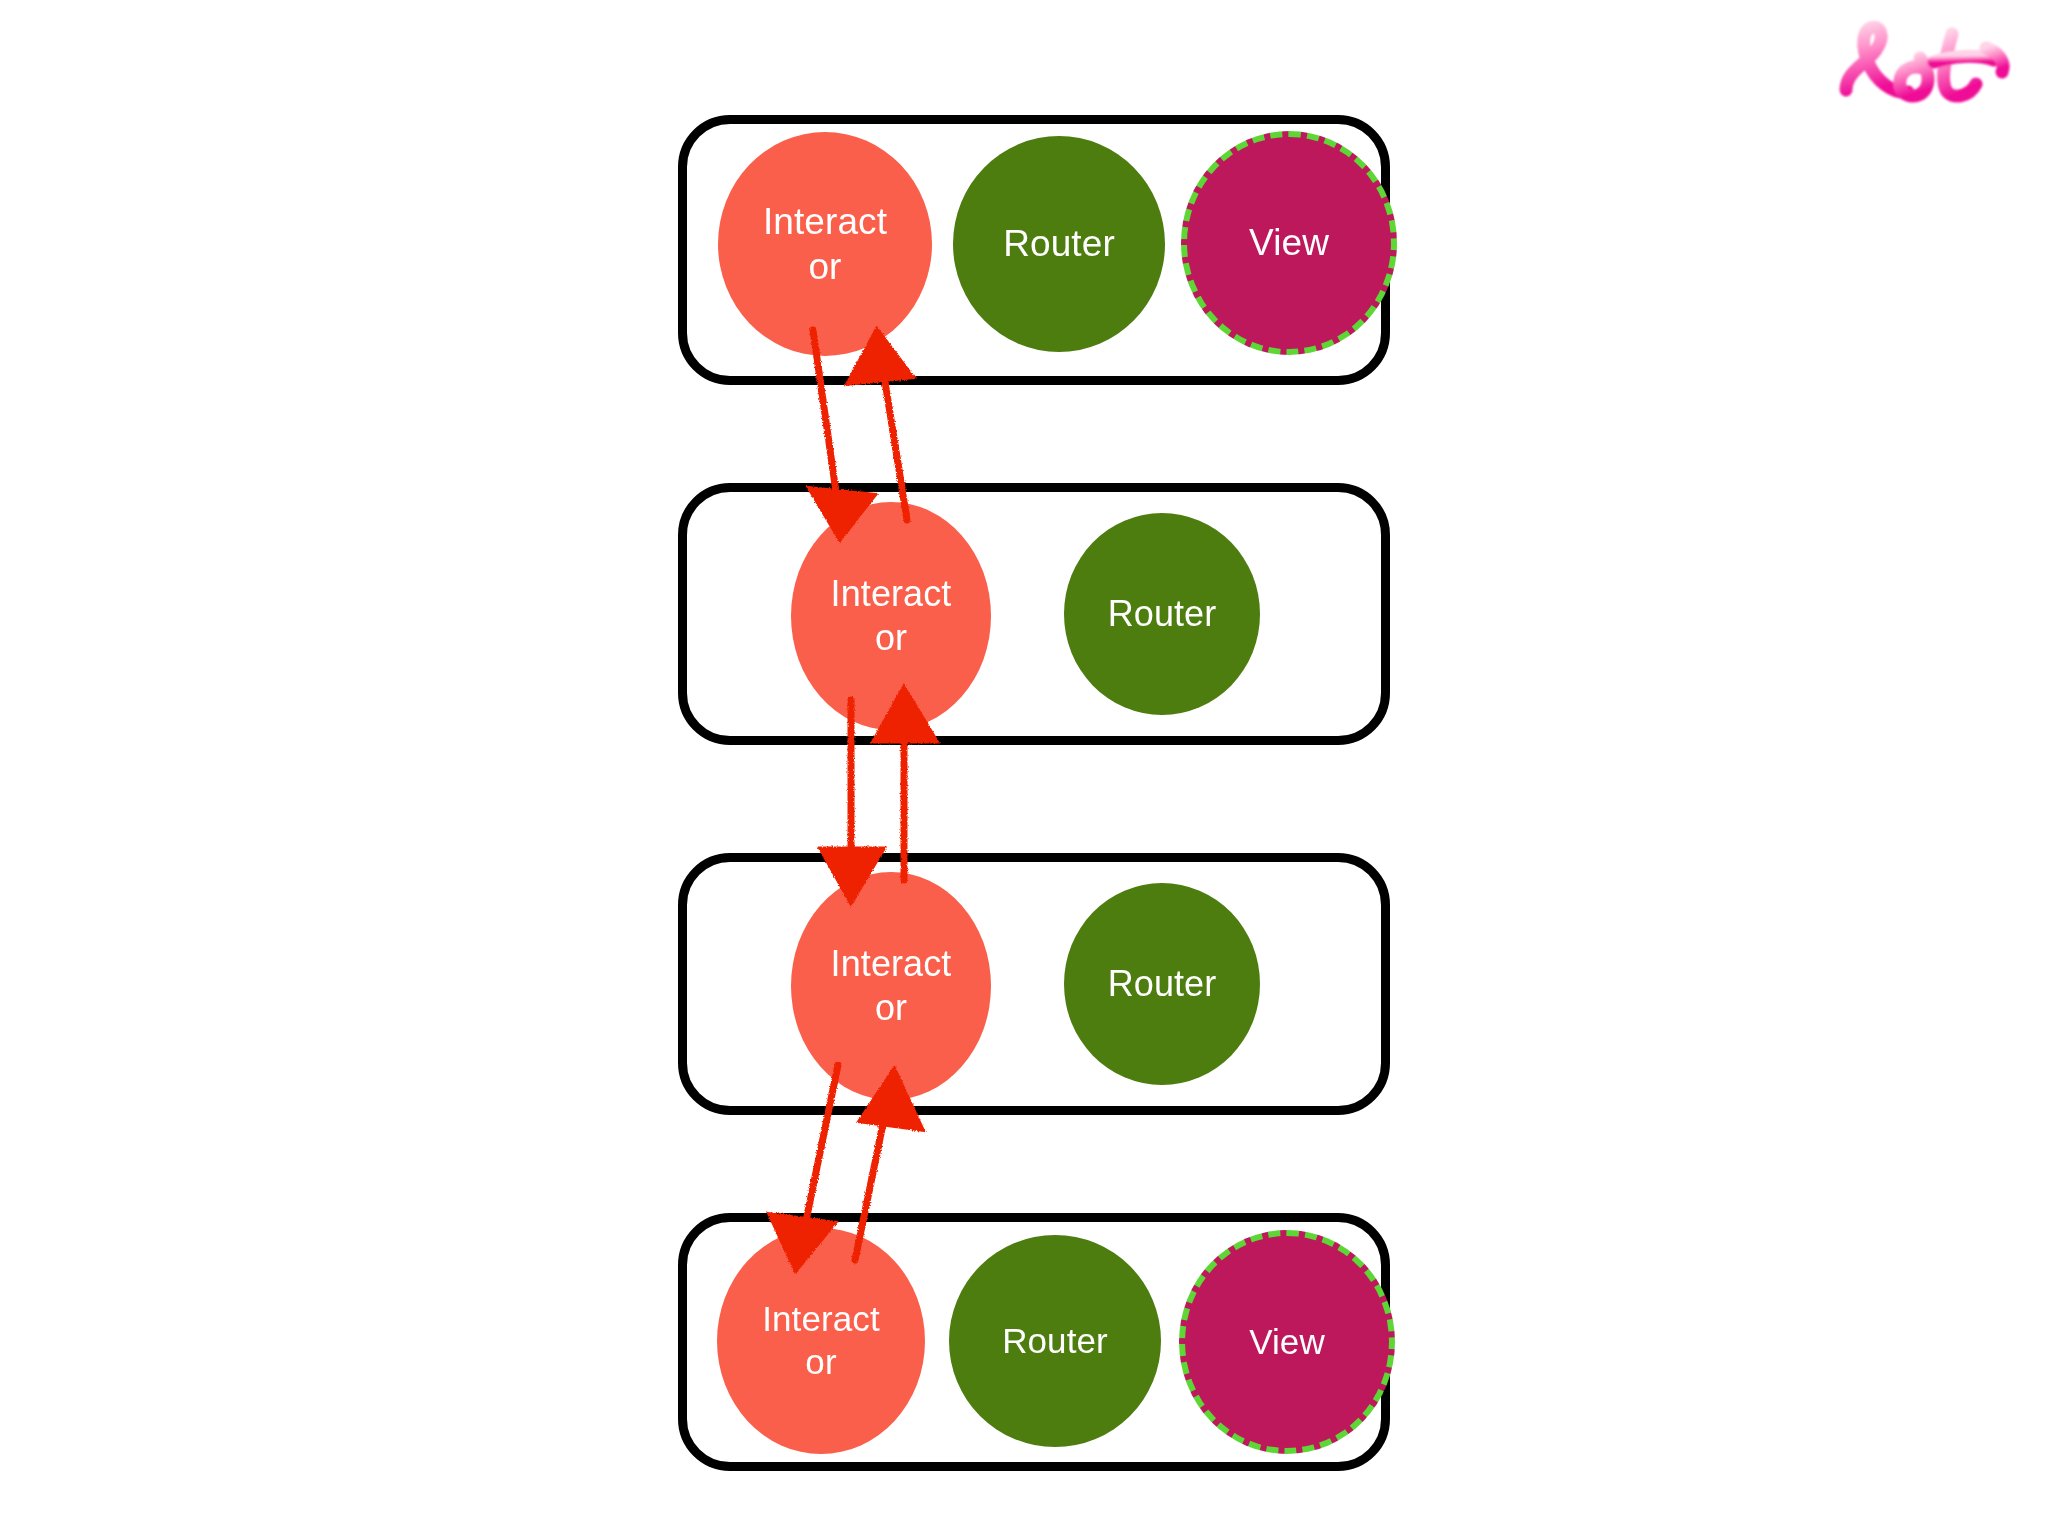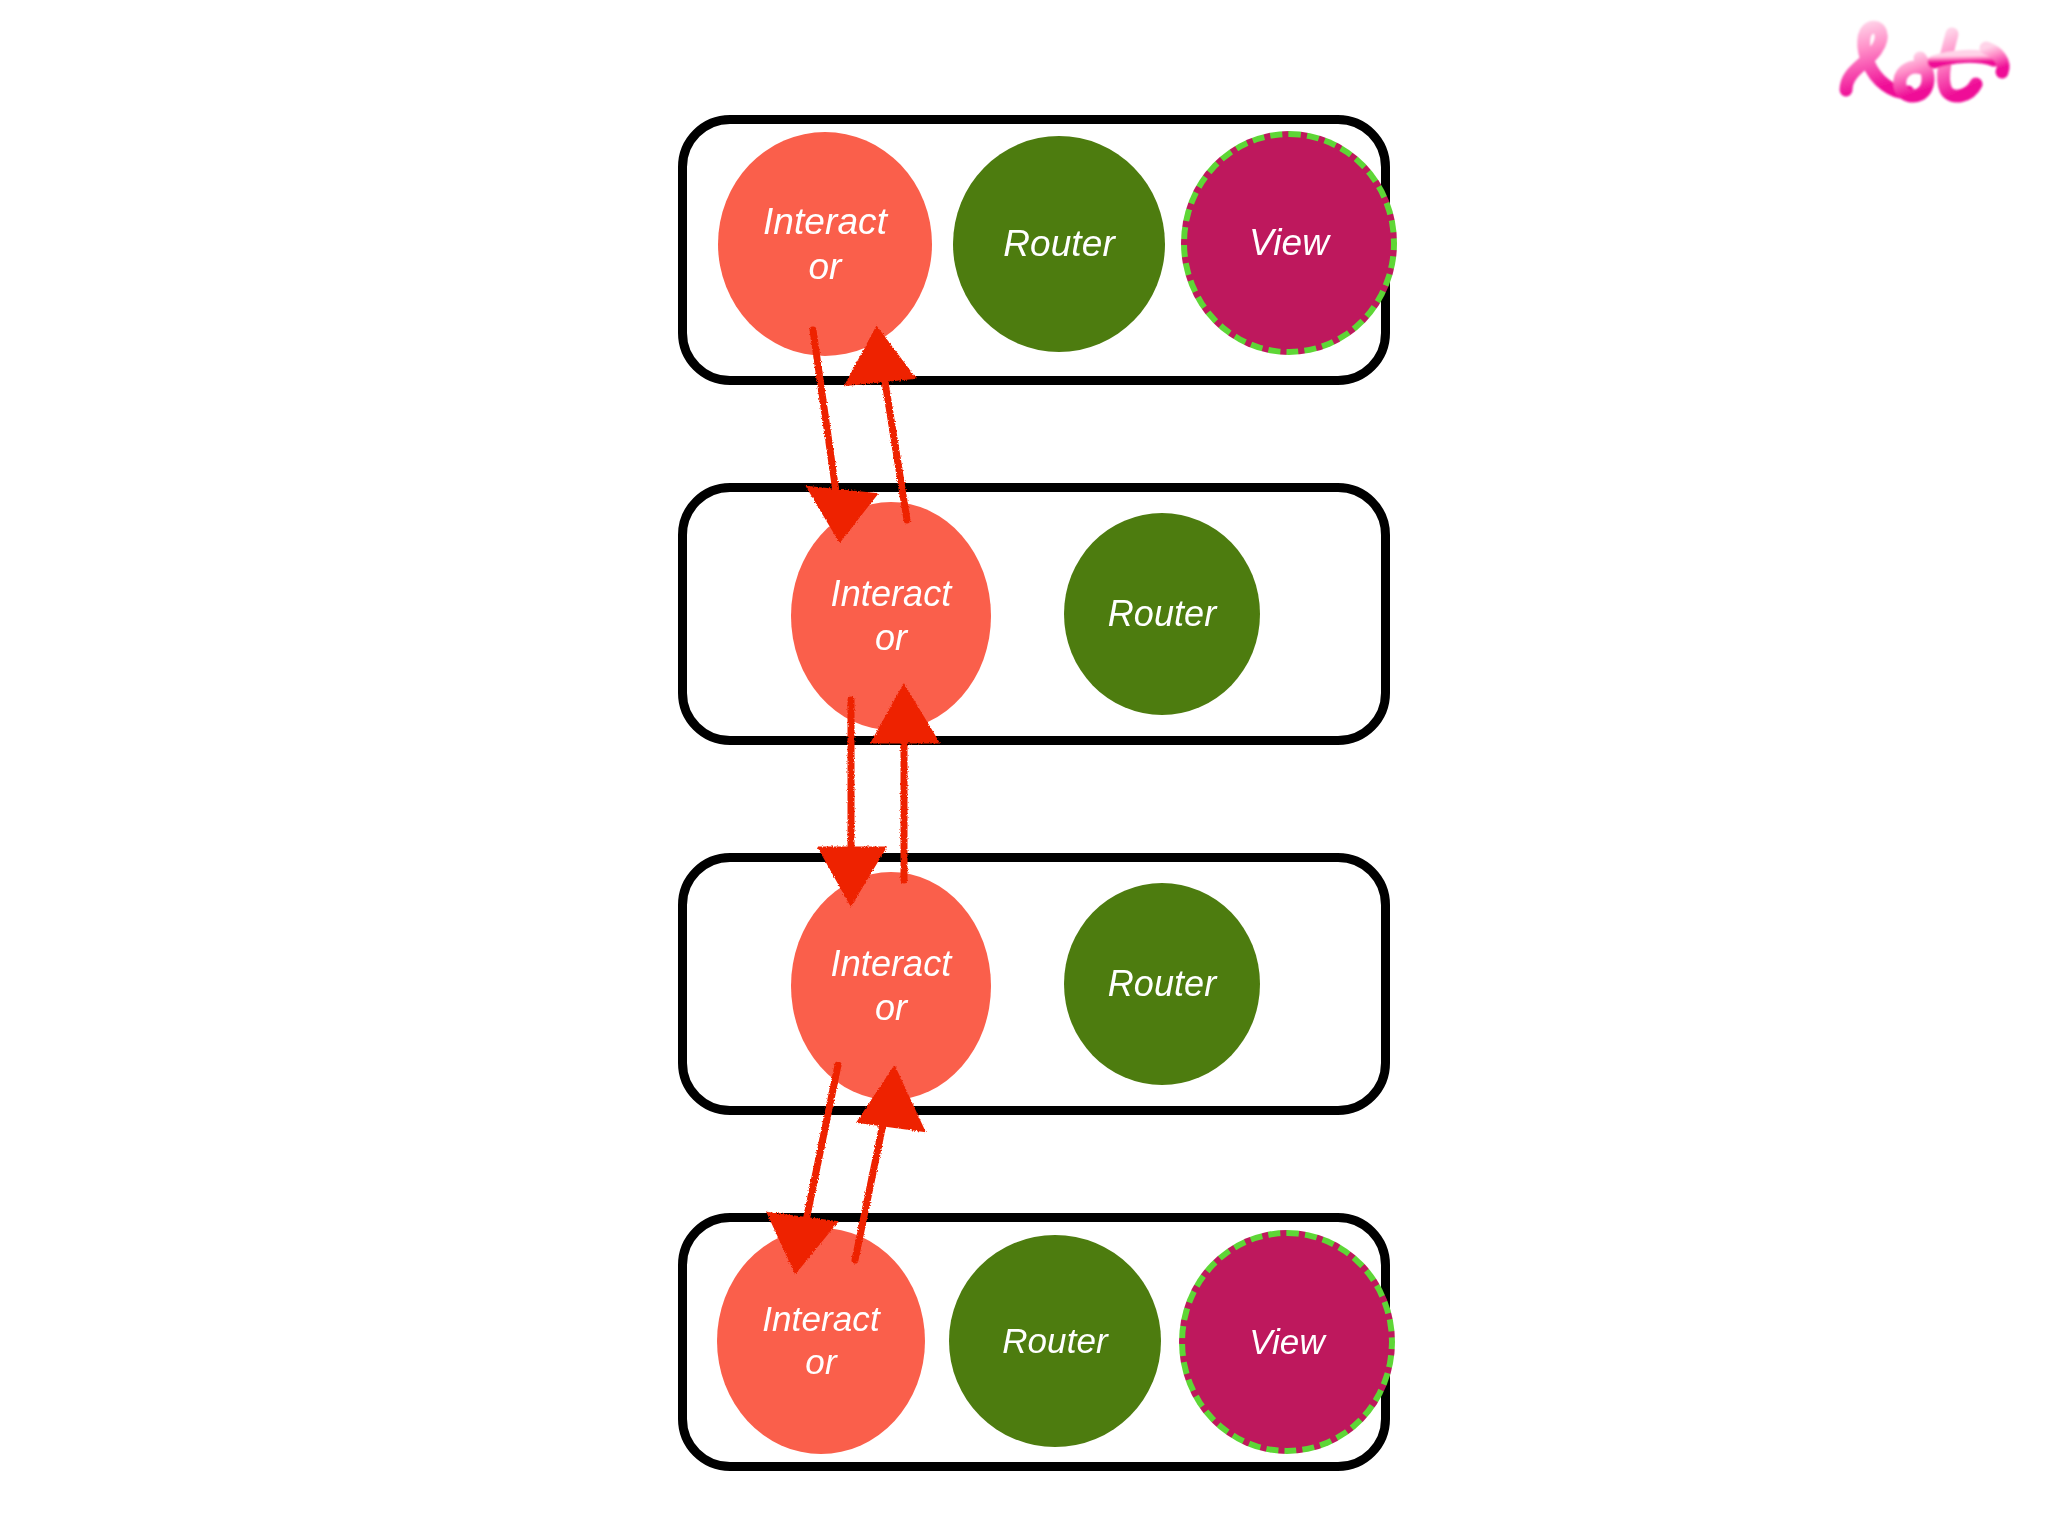--- a/index.html
+++ b/index.html
@@ -35,21 +35,20 @@
 
   
   .layer-box {
     position: absolute;
     box-sizing: border-box;
     border: 9px solid #000000;
     border-radius: 52px;
     background: #ffffff;
     display: flex;
     align-items: center;
-    font-style: italic;
   }
   .layer-box.box-1 { left: 678px; top: 115px;  width: 712px; height: 270px; }
   .layer-box.box-2 { left: 678px; top: 483px;  width: 712px; height: 262px; }
   .layer-box.box-3 { left: 678px; top: 853px;  width: 712px; height: 262px; }
   .layer-box.box-4 { left: 678px; top: 1213px; width: 712px; height: 258px; }
 
   .node-row {
     position: relative;
     width: 100%;
     height: 100%;

